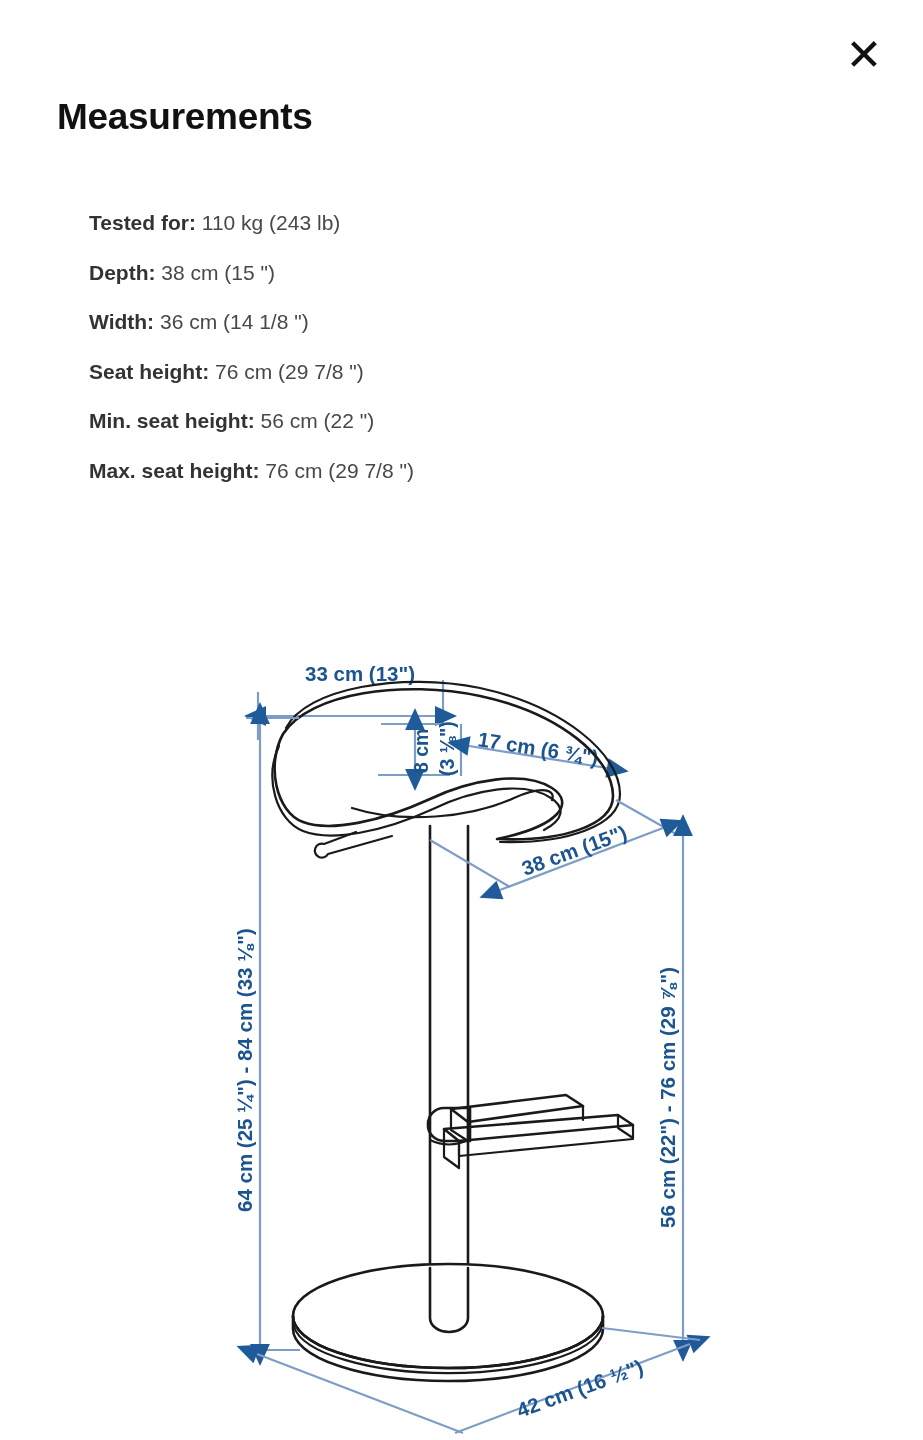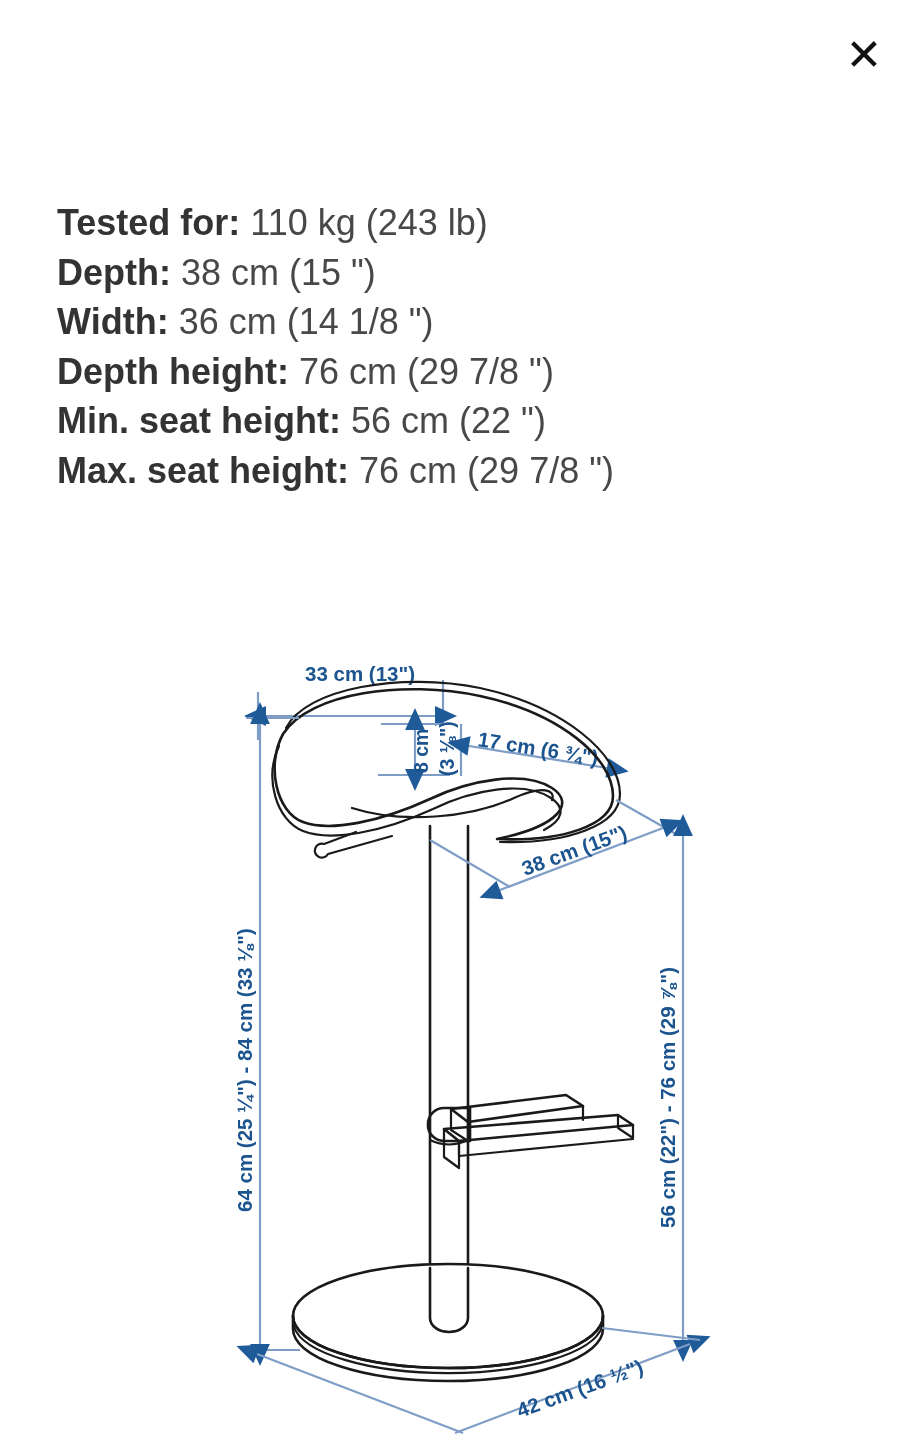--- a/index.html
+++ b/index.html
@@ -47,24 +47,25 @@
     white-space: nowrap;
   }
 
   
   #measure-list {
     position: absolute;
     left: 57px; top: 198px;
     width: 800px;
   }
   .measure-row {
-    font-size: 36px;
+    font-size: 21px;
     line-height: 49.5px;
     color: #484848;
     white-space: nowrap;
+    margin-left: 32px;
   }
   .measure-row .m-label { font-weight: 700; color: #333333; }
   .measure-row .m-value { font-weight: 400; color: #484848; }
 
   
   #diagram {
     position: absolute;
     left: 0; top: 628px;
     width: 923px; height: 812px;
   }
@@ -89,26 +90,29 @@
 </style>
 </head>
 <body>
 
 <div id="sheet">
 
   <button id="close-btn">
     <span class="x">✕</span>
   </button>
 
+  <div id="title-clip">
+    <h1 id="page-title">Measurements</h1>
+  </div>
 
   <div id="measure-list">
       <div class="measure-row"><span class="m-label">Tested for:</span> <span class="m-value">110 kg (243 lb)</span></div>
       <div class="measure-row"><span class="m-label">Depth:</span> <span class="m-value">38 cm (15 ")</span></div>
       <div class="measure-row"><span class="m-label">Width:</span> <span class="m-value">36 cm (14 1/8 ")</span></div>
-      <div class="measure-row"><span class="m-label">Depth height:</span> <span class="m-value">76 cm (29 7/8 ")</span></div>
+      <div class="measure-row"><span class="m-label">Seat height:</span> <span class="m-value">76 cm (29 7/8 ")</span></div>
       <div class="measure-row"><span class="m-label">Min. seat height:</span> <span class="m-value">56 cm (22 ")</span></div>
       <div class="measure-row"><span class="m-label">Max. seat height:</span> <span class="m-value">76 cm (29 7/8 ")</span></div>
     </div>
 
   <div id="diagram">
     <svg viewBox="0 0 923 812" xmlns="http://www.w3.org/2000/svg">
       <defs>
         <marker id="arrL" markerWidth="11" markerHeight="9" refX="10" refY="4.5" orient="auto">
           <path d="M10,0 L0,4.5 L10,9 Z" class="dim-arrow"></path>
         </marker>

